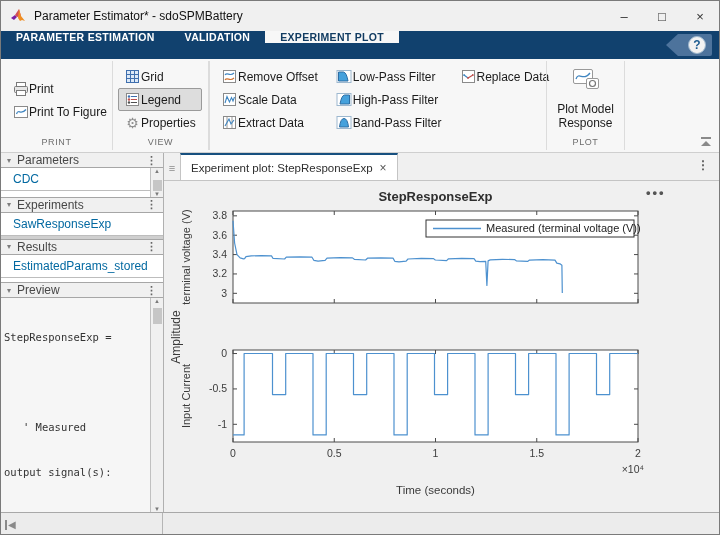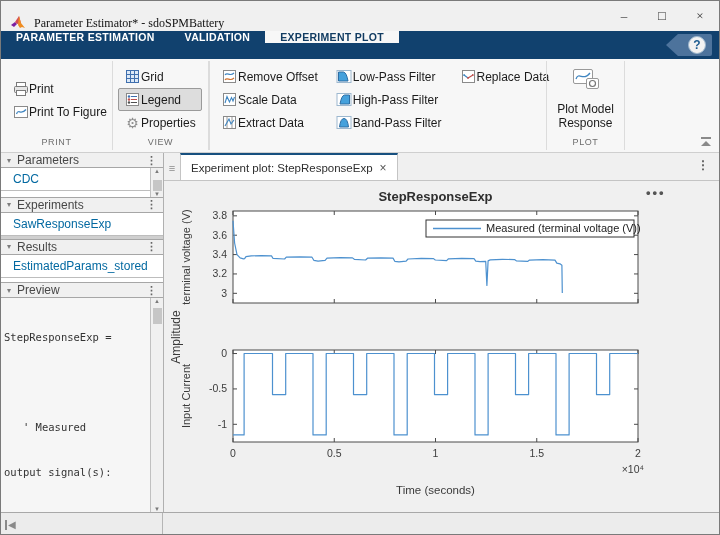--- a/index.html
+++ b/index.html
@@ -1,21 +1,21 @@
 <!DOCTYPE html>
 <html><head>
 <meta charset="utf-8">
 <style>
   * { box-sizing: border-box; margin: 0; padding: 0; }
   body { font-family: "Liberation Sans", sans-serif; background:#d8d8d8; }
   .window { position:relative; width:720px; height:535px; background:#f0f0f0;
             border:1px solid #7a7a7a; overflow:hidden; font-family:"Liberation Sans",sans-serif; }
 
   
-  .titlebar { height:30px; background:#f0f0f0; display:flex; align-items:flex-end; padding-left:8px;font-family:Liberation Serif, serif; }
+  .titlebar { height:30px; background:#f0f0f0; display:flex; align-items:center; padding-left:8px; }
   .titlebar .title { font-size:12px; color:#111; margin-left:8px; flex:1; }
   .winbtns { display:flex; height:100%; }
   .winbtn { width:38px; height:100%; display:flex; align-items:center; justify-content:center;
             font-size:13px; color:#333; cursor:default; }
 
   
   .ribbontabs { height:28px; background:#11416e; display:flex; align-items:flex-start; }
   .rtab { display:flex; align-items:center; padding:0 15px; color:#fff; font-size:10.5px;
           font-weight:bold; letter-spacing:.3px; }
   .rtab.active { background:#f7f7f7; color:#123c62; }

